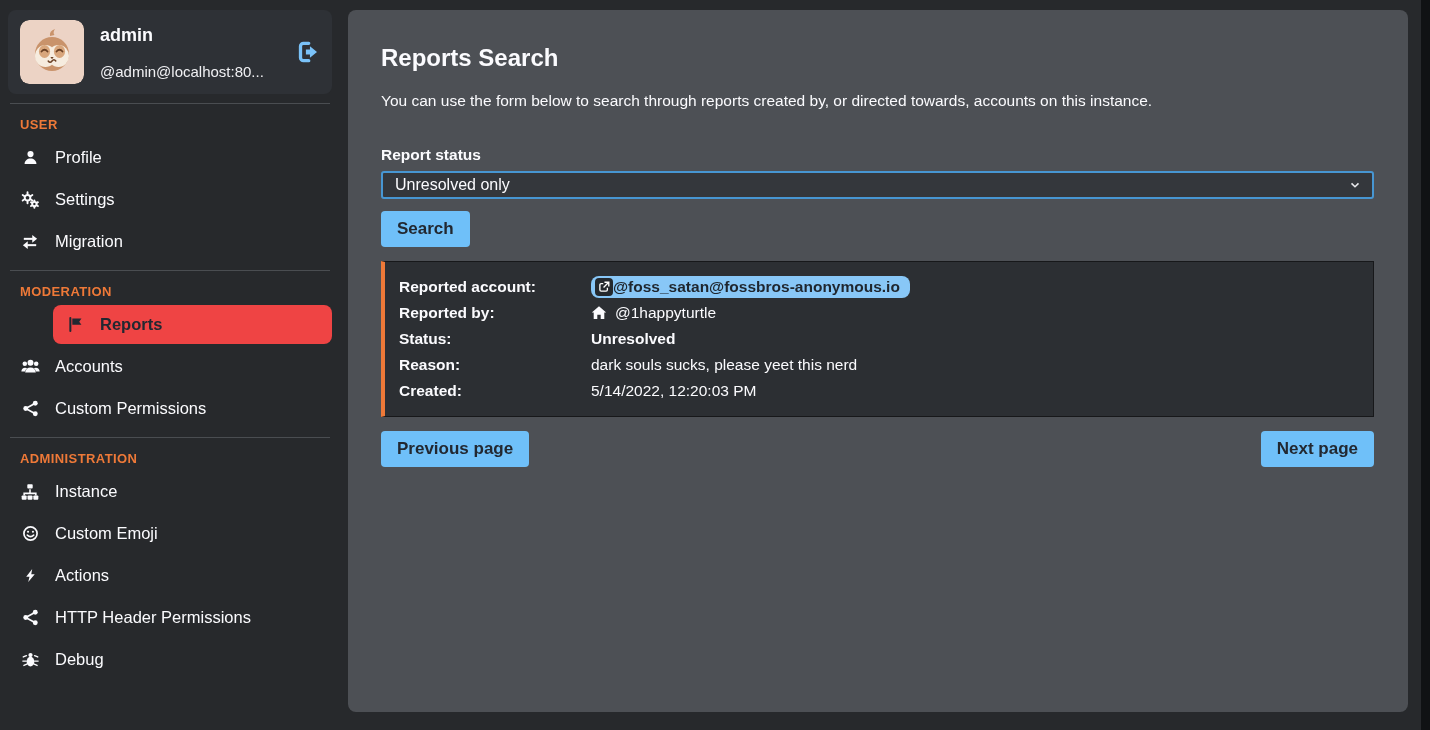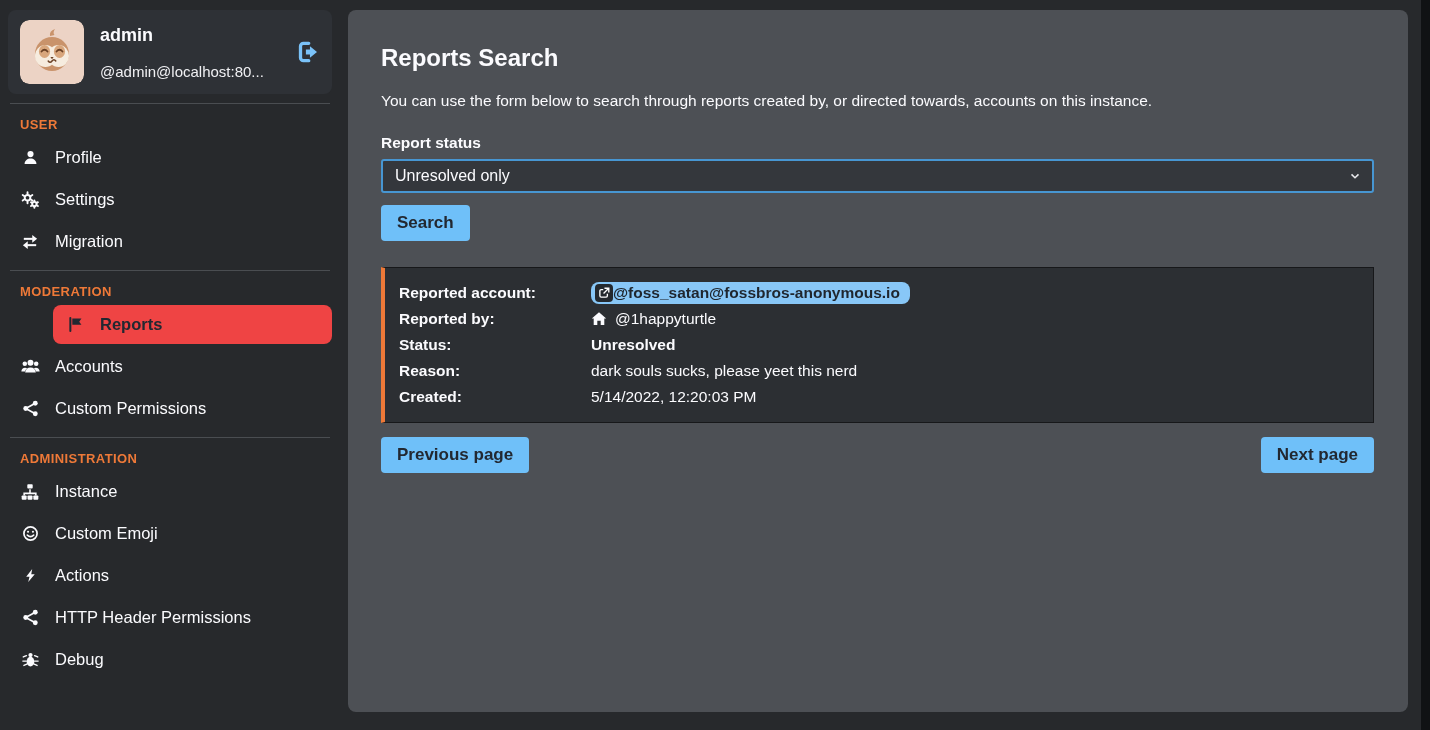--- a/index.html
+++ b/index.html
@@ -40,38 +40,38 @@
   .nav-item .nicon { width:20px; display:flex; justify-content:center; flex-shrink:0; }
   .nav-item.active { background:#ef4444; color:#222831; font-weight:bold;margin-left:45px; }
 
   
   .main { flex:1; padding:10px 22px 18px 0; }
   .panel {
     background:#4d5055; border-radius:8px;
     height:702px; padding:34px 34px 0 33px;
   }
   h1.page-title { margin:0 0 20px 0; font-size:24px; font-weight:bold; }
-  .page-desc { font-size:15.5px; margin:0 0 24px 0; }
+  .page-desc { font-size:15.5px; margin:0 0 36px 0; }
   .field-label { font-size:15.5px; font-weight:bold; margin-bottom:7px; }
   .select {
-    height:34px; width:100%;
+    height:28px; width:100%;
     background:#34373c; border:2px solid #4796d2; border-radius:3px;
     display:flex; align-items:center; justify-content:space-between;
     padding:0 10px 0 12px; font-size:16px; cursor:pointer;
   }
   .btn {
     display:inline-block; background:#6fc0f9; color:#222831;
     font-family:"Liberation Sans", sans-serif;
     font-size:17px; font-weight:bold;
     border:0; border-radius:4px; padding:8px 16px; cursor:pointer;
   }
   .search-btn { margin-top:12px; }
 
   .report-card {
-    margin-top:26px;
+    margin-top:14px;
     background:#2c2f33;
     border:1px solid #17181a;
     border-left:4px solid #ee7938;
     padding:12px 14px;
   }
   .r-row { display:flex; align-items:center; min-height:26px; font-size:15.5px; }
   .r-label { width:192px; font-weight:bold; flex-shrink:0; }
   .r-value { display:flex; align-items:center; gap:8px; }
   .bold { font-weight:bold; }
   .pill {

